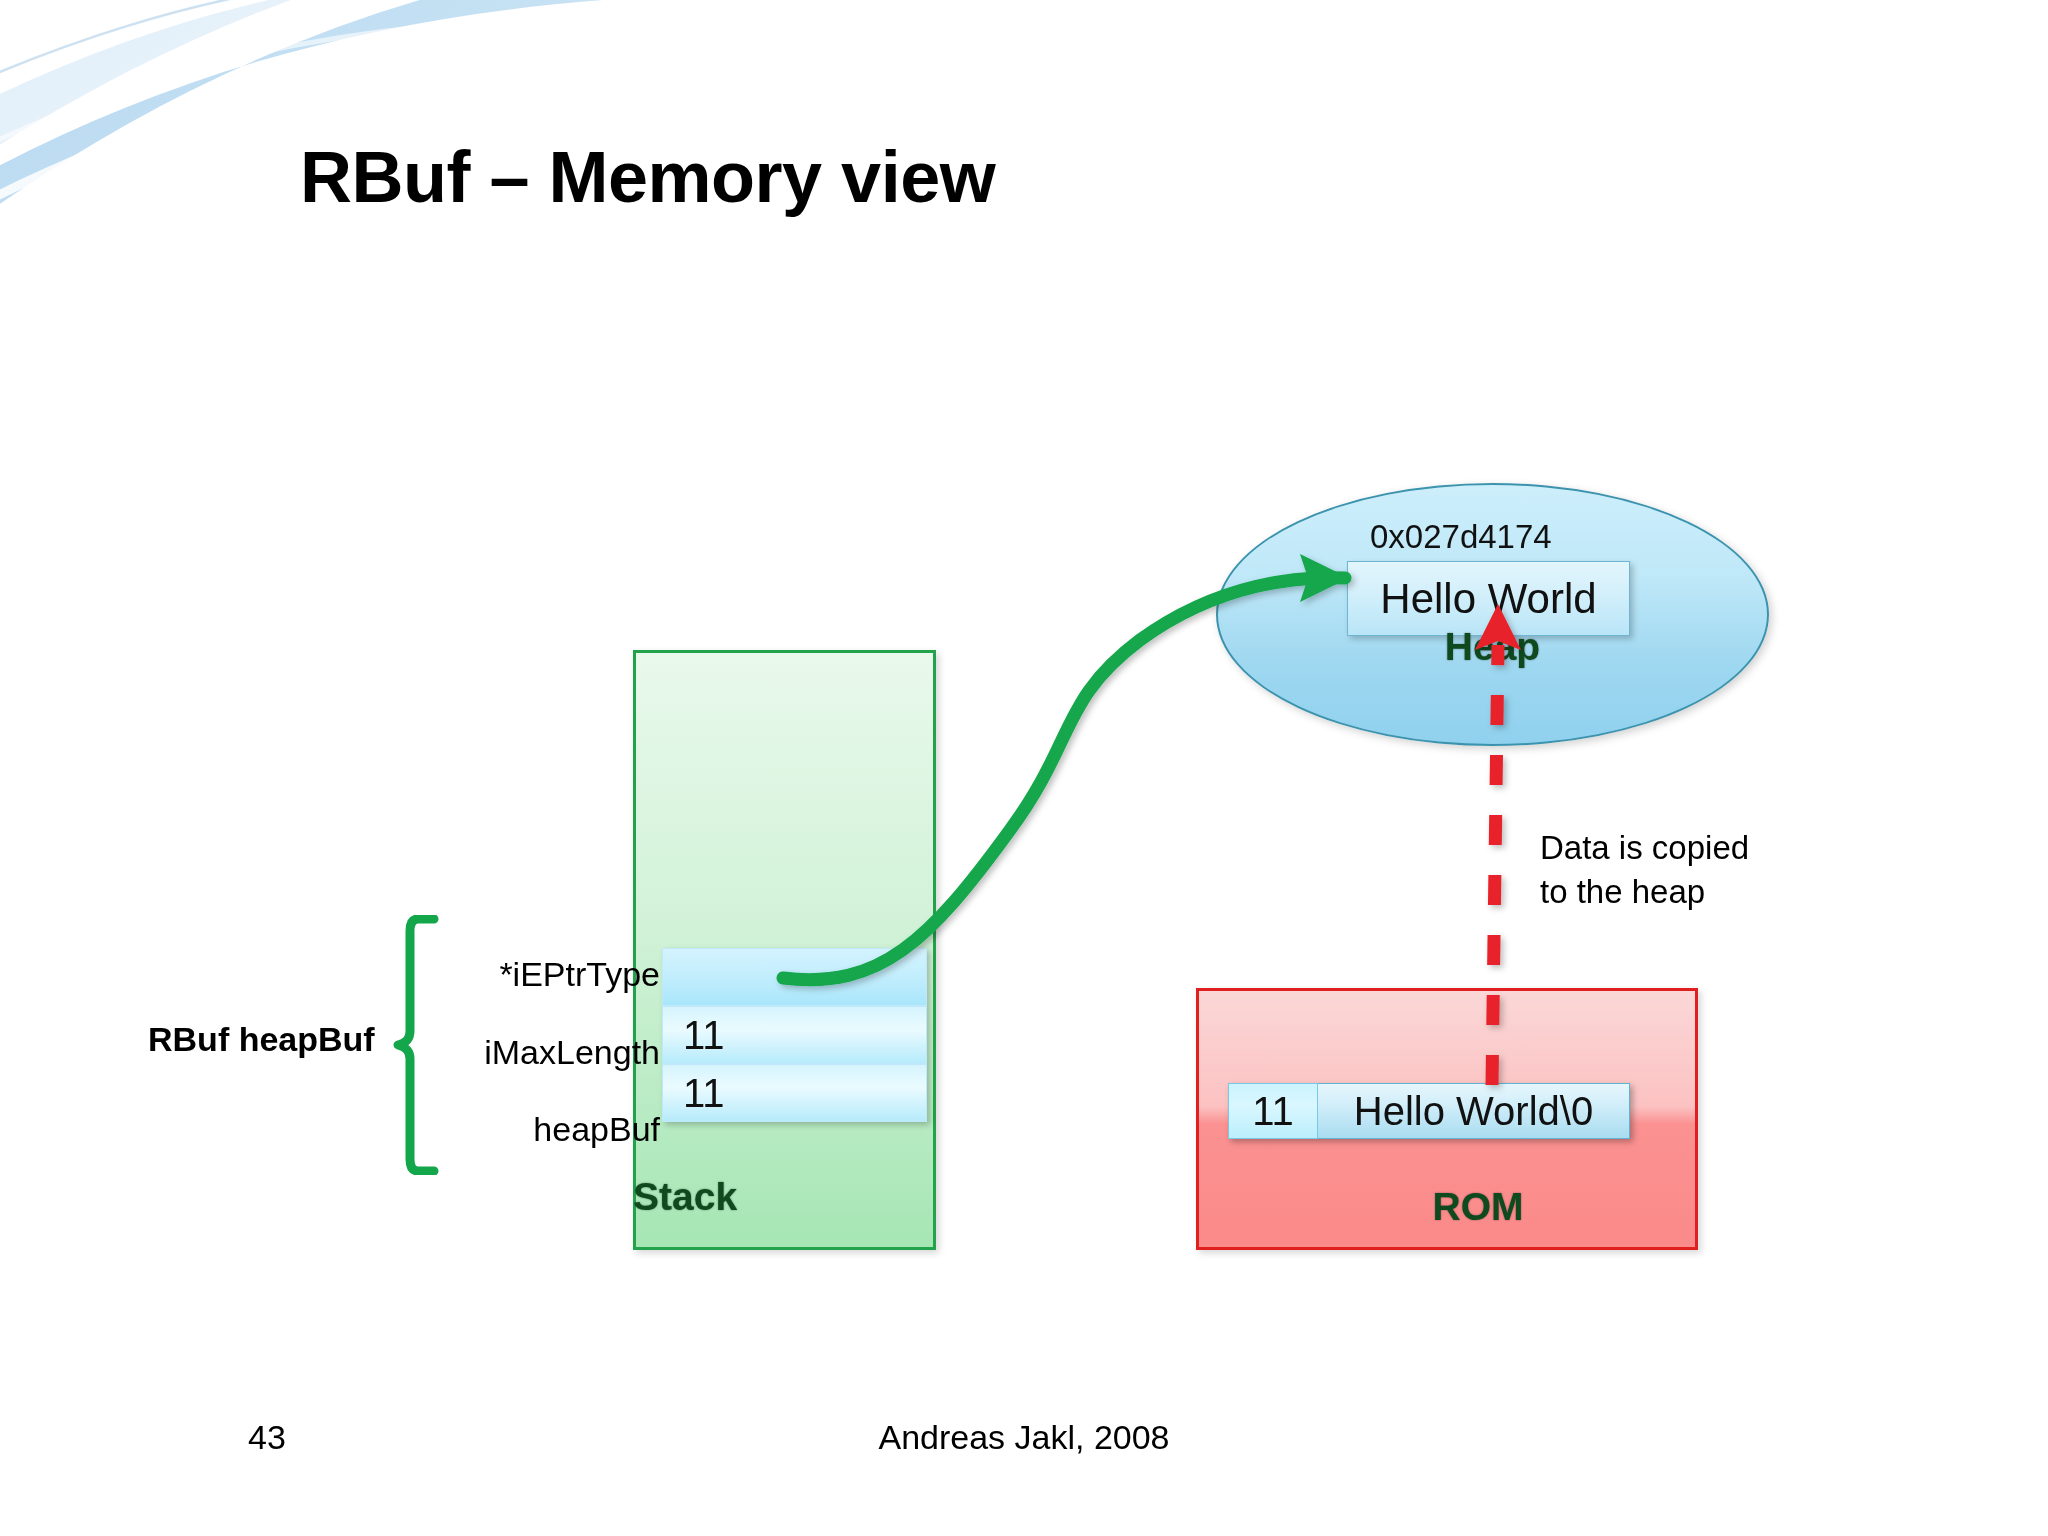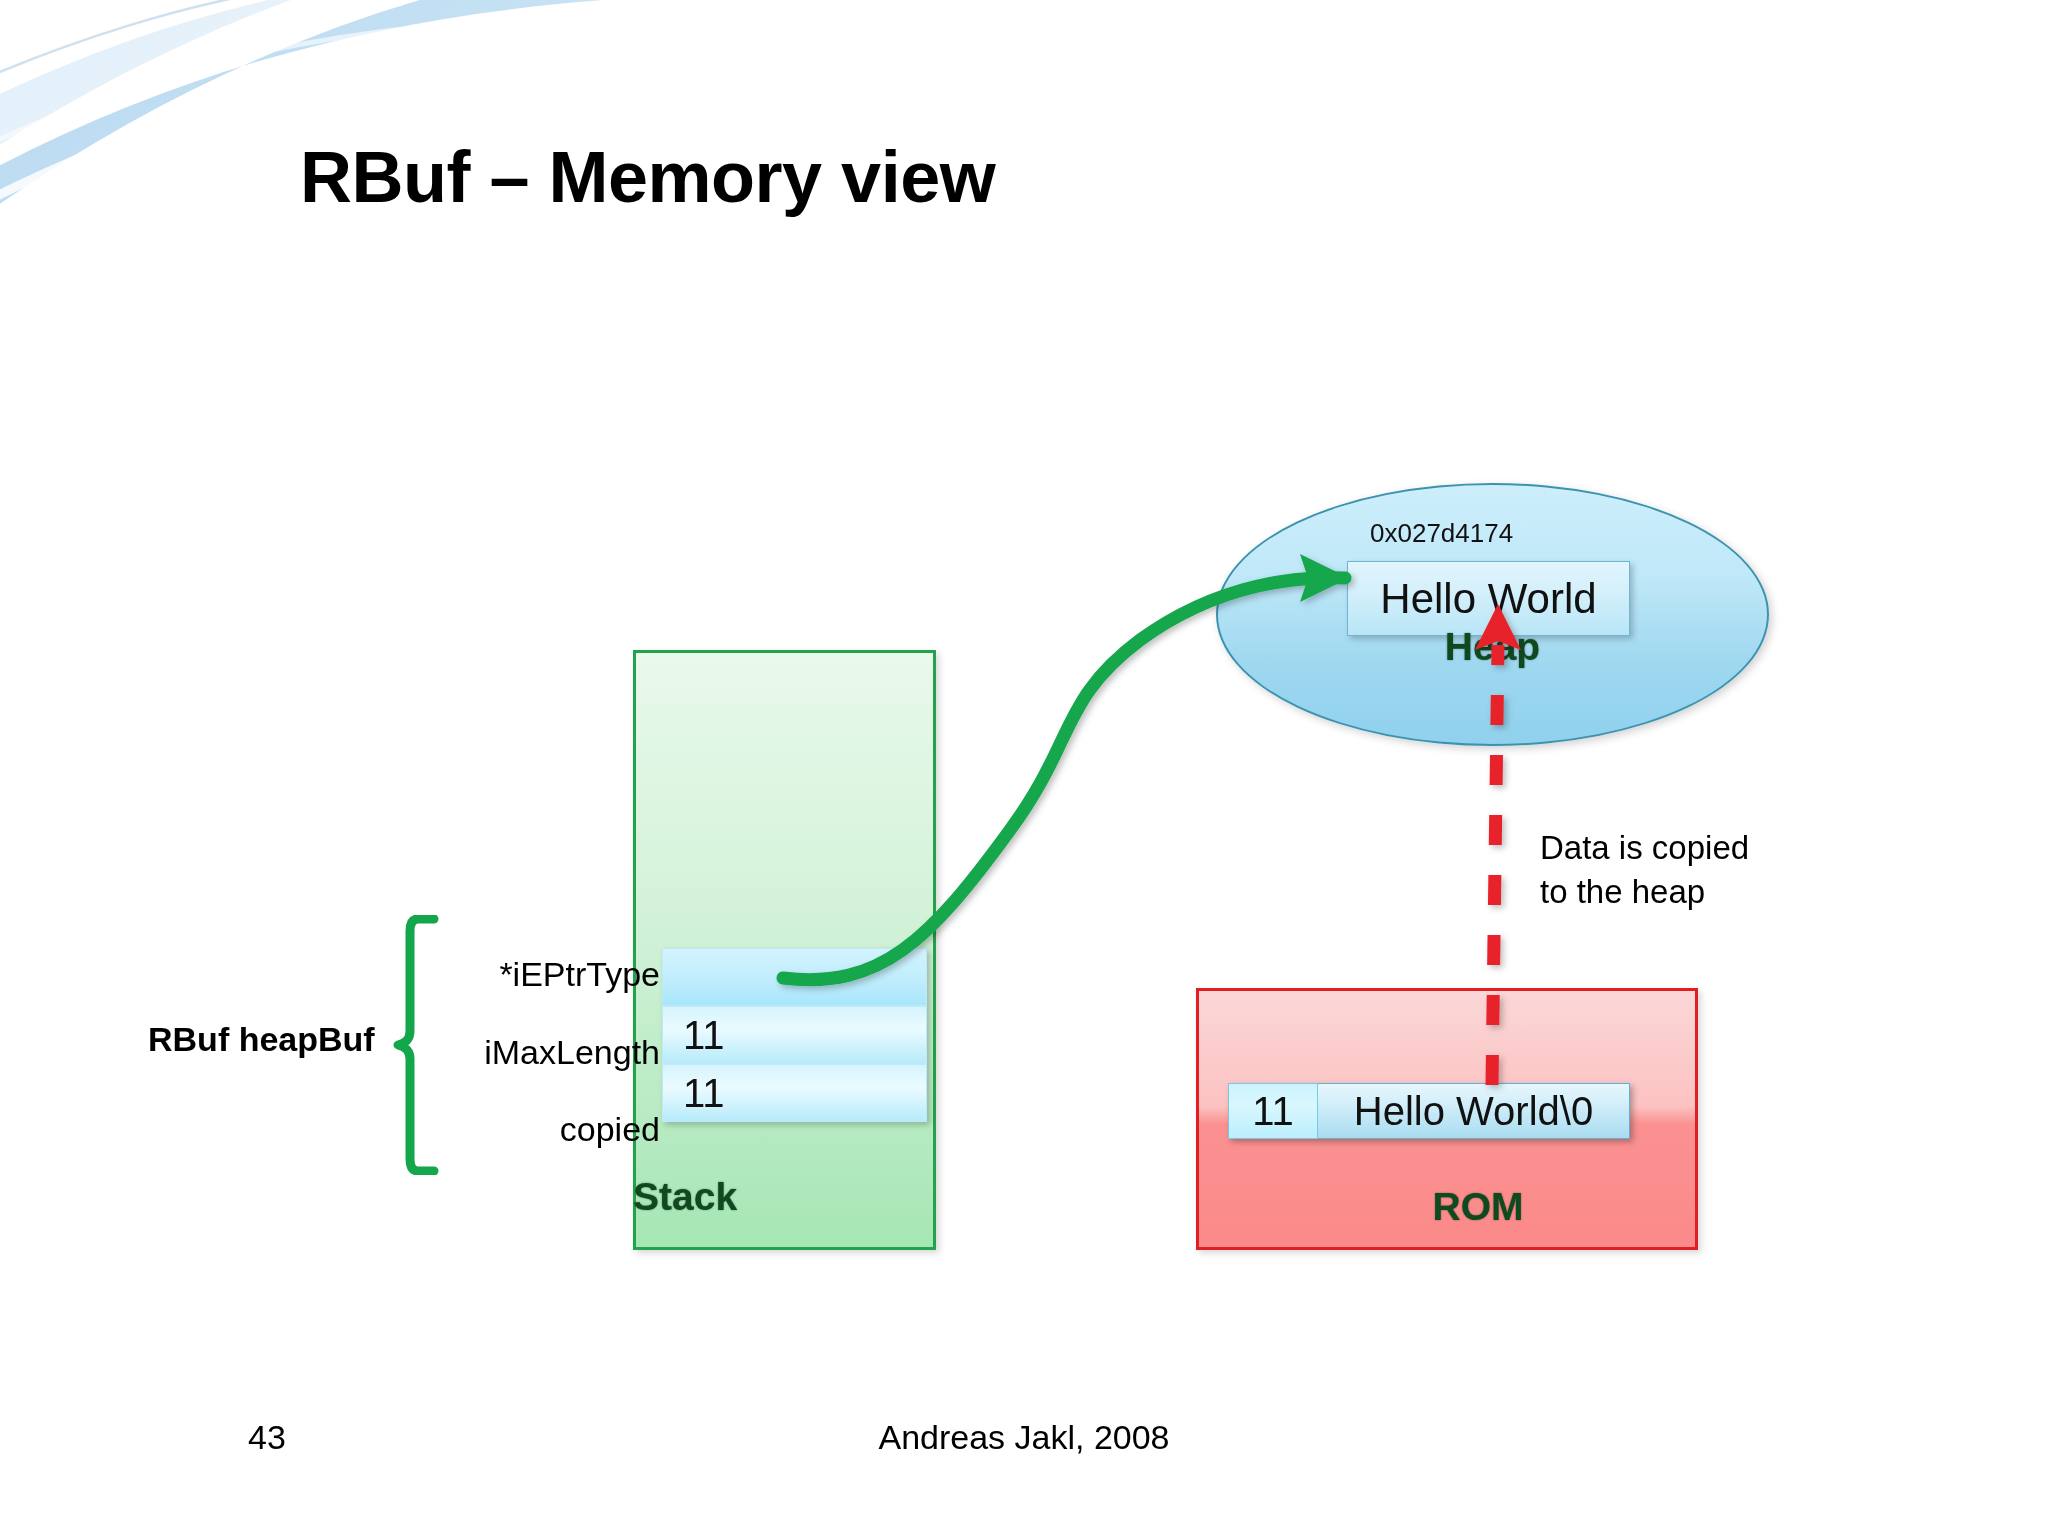--- a/index.html
+++ b/index.html
@@ -125,21 +125,21 @@
     border-radius: 50%;
     border: 2px solid #3c93ad;
     background: linear-gradient(to bottom, #cdeefb 0%, #bfe8f8 35%, #9ed7f0 70%, #90d1ee 100%);
     box-shadow: 3px 3px 8px rgba(0,0,0,0.18);
     box-sizing: border-box;
   }
   #heap-address {
     position: absolute;
     left: 1370px;
     top: 518px;
-    font-size: 26px;
+    font-size: 33px;
     color: #111111;
     white-space: nowrap;
   }
   #heap-data-box {
     position: absolute;
     left: 1347px;
     top: 561px;
     width: 283px;
     height: 75px;
     border: 1px solid #6fb6d4;
@@ -298,21 +298,21 @@
   <div id="stack-label">Stack</div>
 
   <div class="stack-cells">
     <div class="stack-cell first"></div>
     <div class="stack-cell">11</div>
     <div class="stack-cell">11</div>
   </div>
 
   <div class="stack-row-label" id="lbl-ieptrtype">*iEPtrType</div>
   <div class="stack-row-label" id="lbl-imaxlength">iMaxLength</div>
-  <div class="stack-row-label" id="lbl-ilength">copied</div>
+  <div class="stack-row-label" id="lbl-ilength">heapBuf</div>
 
   <svg id="brace" viewBox="0 0 50 260" preserveAspectRatio="none">
     <path d="M 42 4 L 26 4 C 20 4 18 9 18 16 L 18 116 C 18 124 14 128 6 130
              C 14 132 18 136 18 144 L 18 244 C 18 251 20 256 26 256 L 42 256" fill="none" stroke="#13a64b" stroke-width="9" stroke-linecap="round" stroke-linejoin="round"></path>
   </svg>
 
   <div id="heapbuf-label">RBuf heapBuf</div>
 
   <div id="heap-ellipse"></div>
   <div id="heap-address">0x027d4174</div>

